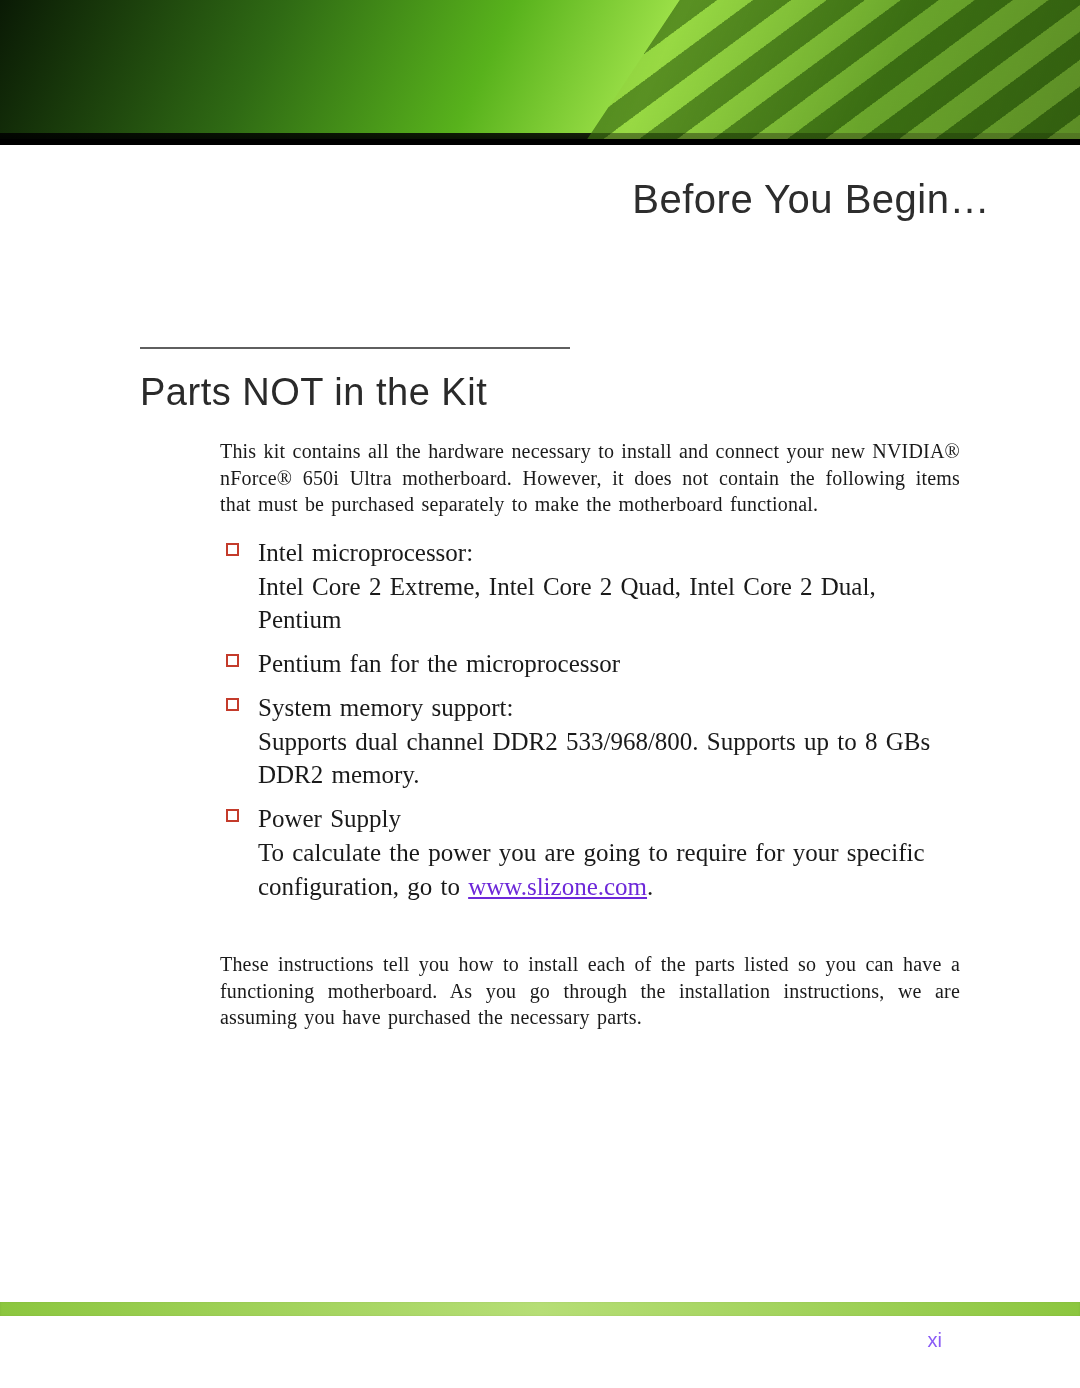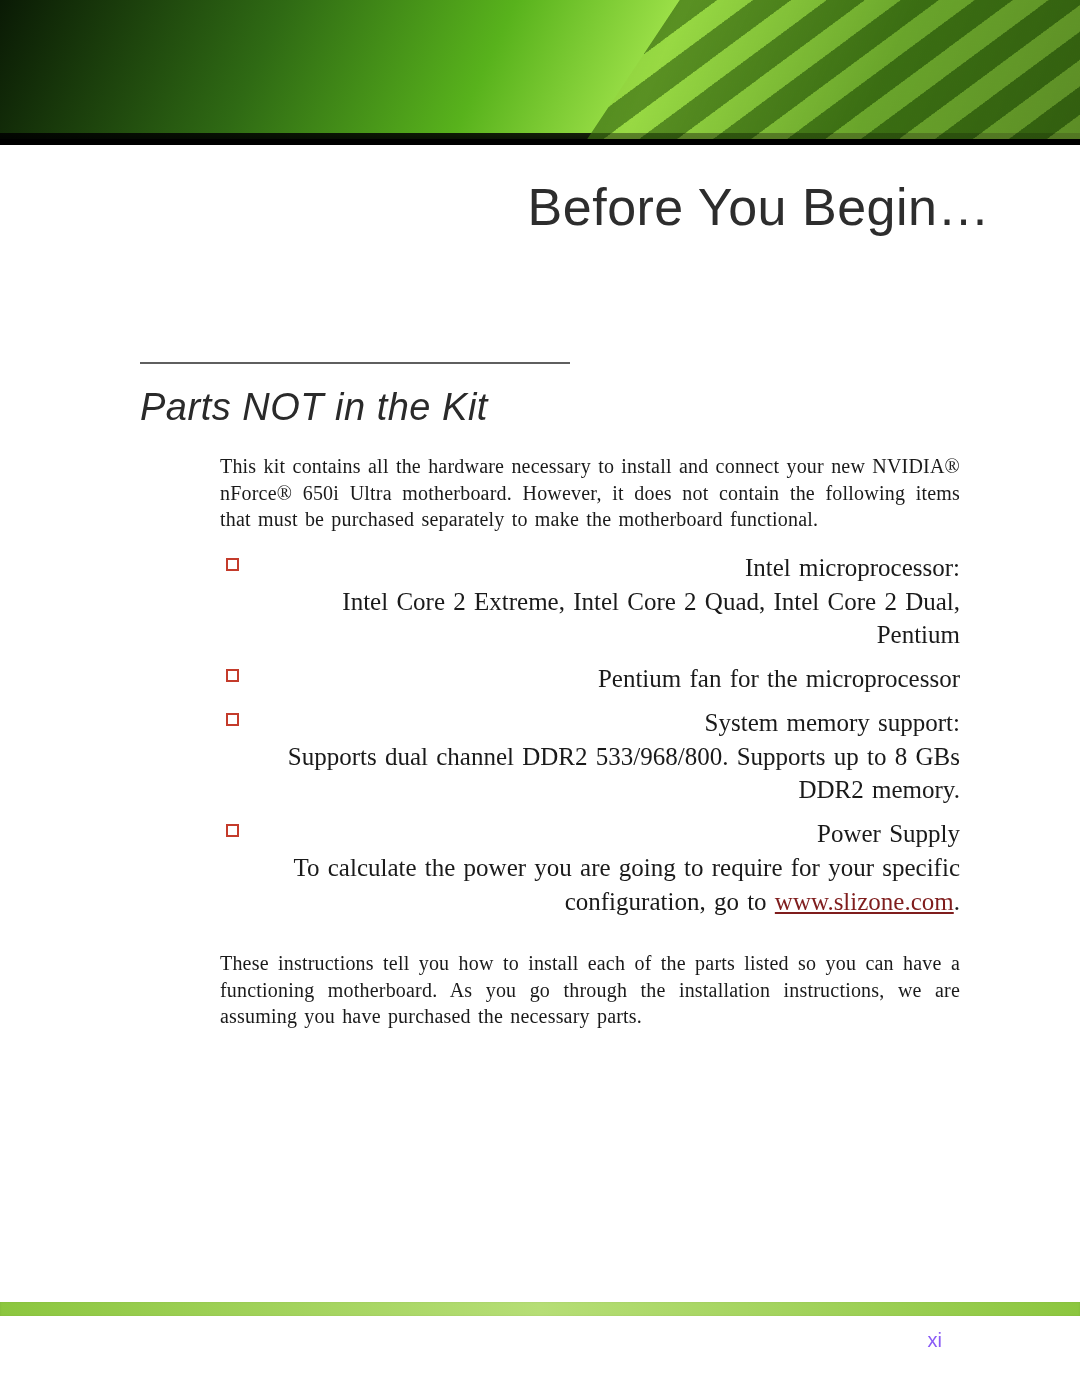--- a/index.html
+++ b/index.html
@@ -48,21 +48,21 @@
     content: "";
     position: absolute;
     left: 0; right: 0; bottom: 0; height: 6px;
     background: linear-gradient(to bottom, #000 0%, #000 100%);
   }
 
   
   .main-title {
     font-family: Arial, Helvetica, sans-serif;
     font-weight: 400;
-    font-size: 52px;
+    font-size: 40px;
     color: #2d2d2d;
     text-align: right;
     margin: 32px 90px 0 0;
     letter-spacing: 0.5px;
   }
 
   
   .content {
     margin: 125px 120px 0 140px;
   }
@@ -71,21 +71,20 @@
     font-family: Arial, Helvetica, sans-serif;
     font-weight: 400;
     font-size: 38px;
     color: #2a2a2a;
     border-top: 2px solid #5f5f5f;
     display: inline-block;
     padding-top: 22px;
     margin: 0 0 24px 0;
     letter-spacing: 0.5px;
     width: 430px;
-    font-style: italic;
   }
 
   .body-area {
     margin-left: 80px;
     margin-right: 0;
   }
 
   .para {
     font-size: 20px;
     line-height: 1.33;
@@ -99,41 +98,41 @@
     list-style: none;
     margin: 0 0 16px 0;
     padding: 0 0 0 6px;
   }
   ul.bullets li {
     position: relative;
     padding-left: 32px;
     font-size: 25px;
     line-height: 1.35;
     margin-bottom: 10px;
-    text-align: right;
+    text-align: left;
     word-spacing: 2px;
   }
   .bullet-sq {
     position: absolute;
     left: 0;
     top: 7px;
     width: 13px; height: 13px;
     border: 2px solid #c43b2b;
     background: #fff;
     box-sizing: border-box;
   }
   .sub {
     display: block;
   }
   a.link {
-    color: #7f1d1d;
+    color: #6d28d9;
     margin-top: 12px;
   }
 
-  .gap-above { margin-top: 32px; }
+  .gap-above { margin-top: 48px; }
 
   
   .footer-stripe {
     position: absolute;
     left: 0; right: 0;
     bottom: 72px;
     height: 14px;
     background: linear-gradient(to right, #8cc63f 0%, #b6de76 50%, #8cc63f 100%);
     box-shadow: inset 0 0 2px rgba(0,0,0,0.1);
   }

